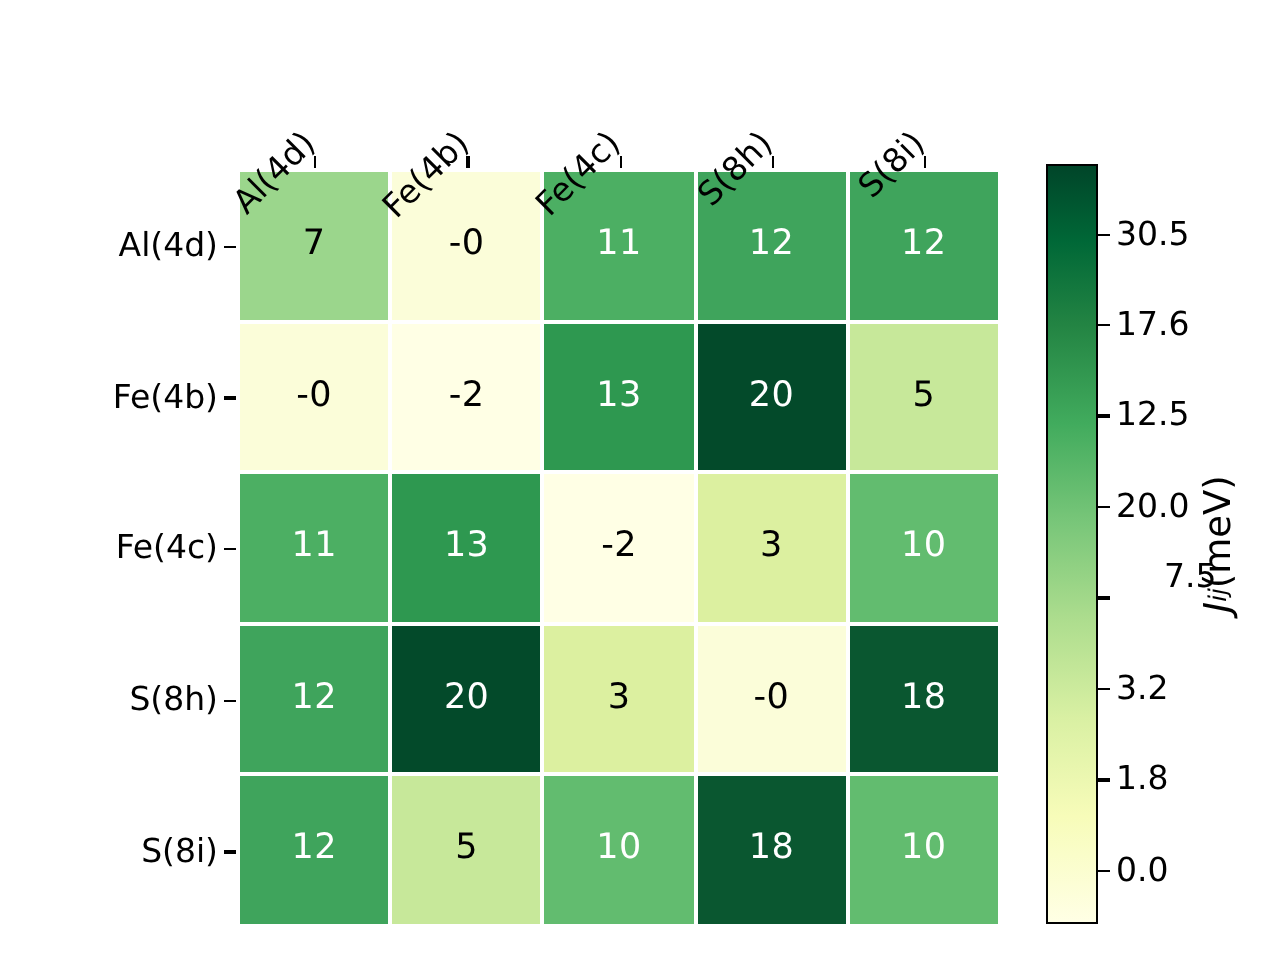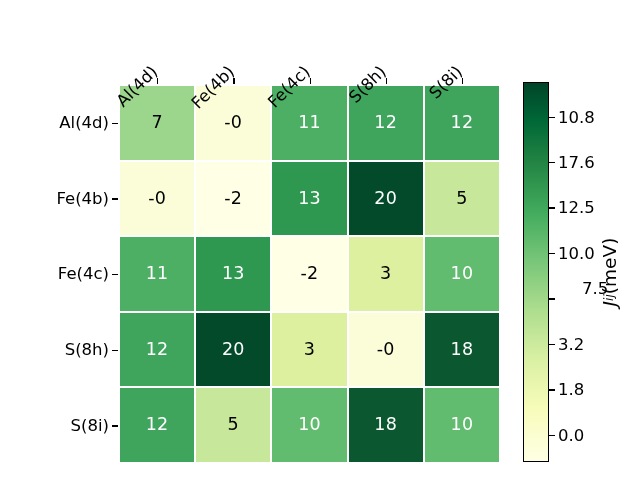--- a/index.html
+++ b/index.html
@@ -288,20 +288,20 @@
     </div>
     <div class="cbtick" style="top: 434.727px;"></div>
     <div class="cbticklabel" style="top: 434.727px;">0.0</div>
     <div class="cbtick" style="top: 389.273px;"></div>
     <div class="cbticklabel" style="top: 389.273px;">1.8</div>
     <div class="cbtick" style="top: 343.818px;"></div>
     <div class="cbticklabel" style="top: 343.818px;">3.2</div>
     <div class="cbtick" style="top: 298.364px;"></div>
     <div class="cbticklabel" style="top: 288px; margin-left: 24px;">7.5</div>
     <div class="cbtick" style="top: 252.909px;"></div>
-    <div class="cbticklabel" style="top: 252.909px;">10.0</div>
+    <div class="cbticklabel" style="top: 252.909px;">20.0</div>
     <div class="cbtick" style="top: 207.455px;"></div>
     <div class="cbticklabel" style="top: 207.455px;">12.5</div>
     <div class="cbtick" style="top: 162px;"></div>
     <div class="cbticklabel" style="top: 162px;">17.6</div>
     <div class="cbtick" style="top: 116.545px;"></div>
-    <div class="cbticklabel" style="top: 116.545px;">10.8</div>
+    <div class="cbticklabel" style="top: 116.545px;">30.5</div>
   </div>
 
 </body></html>

